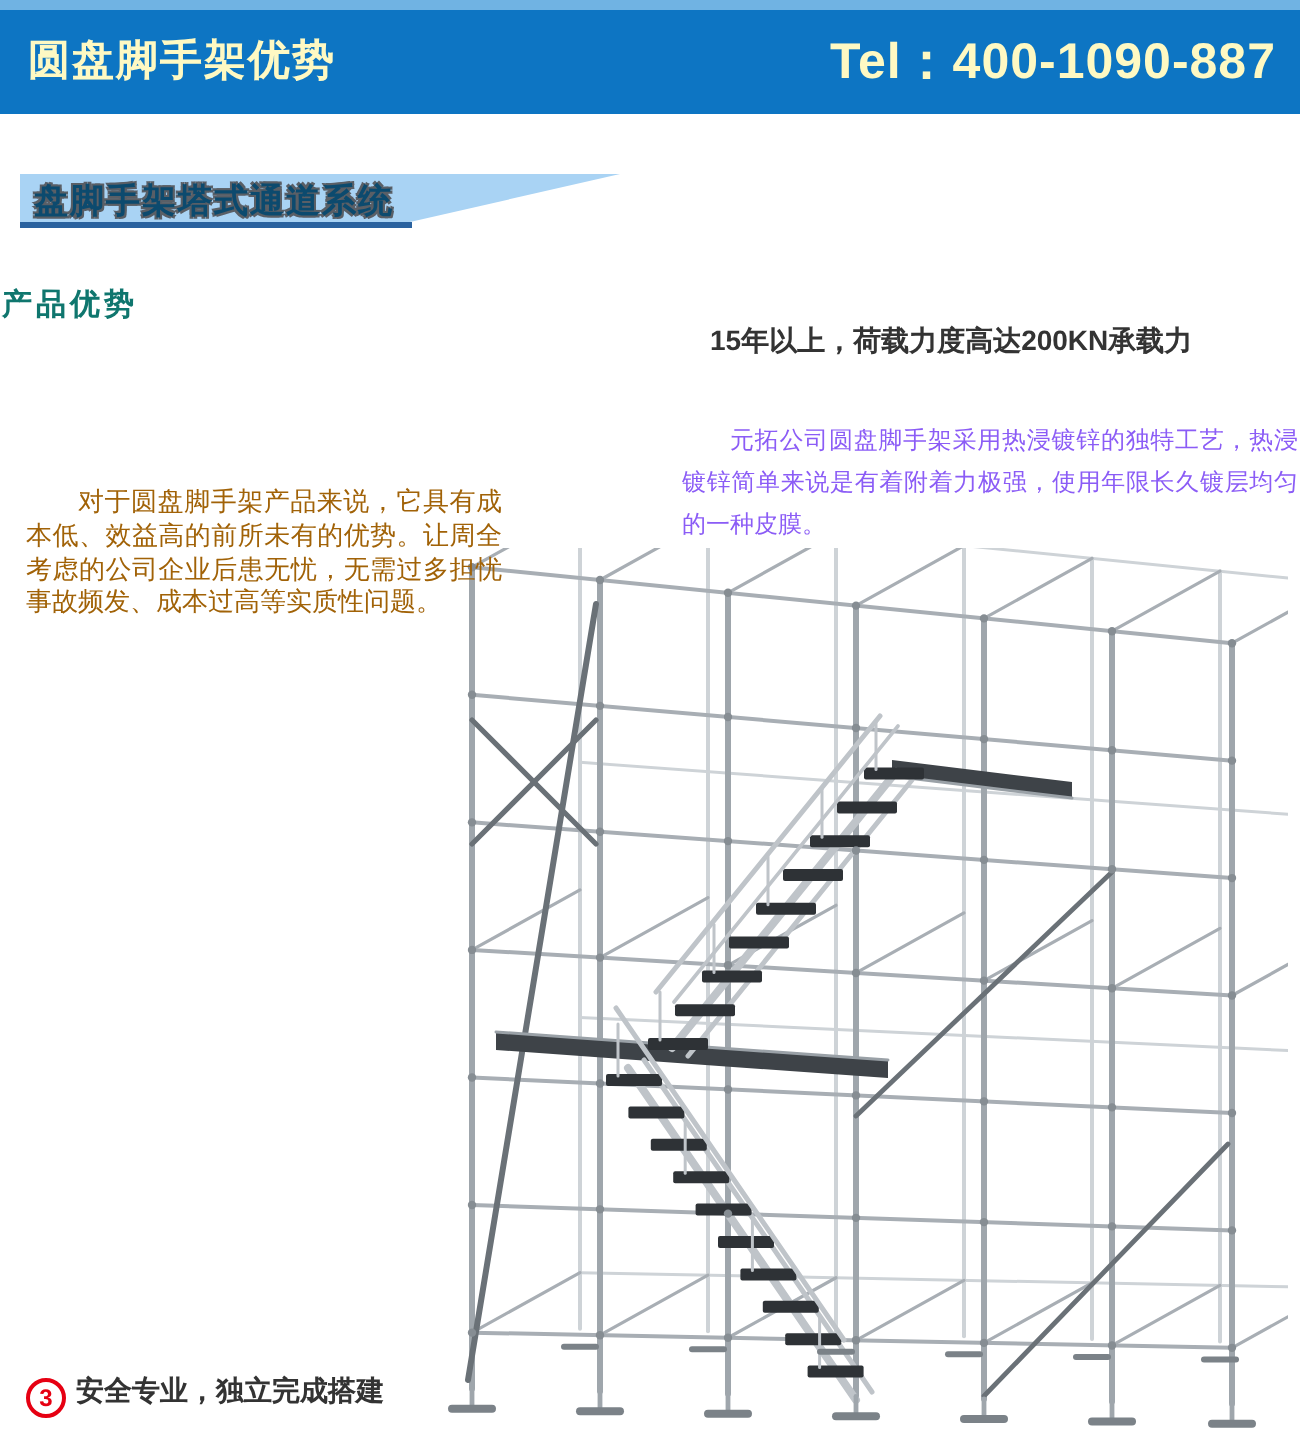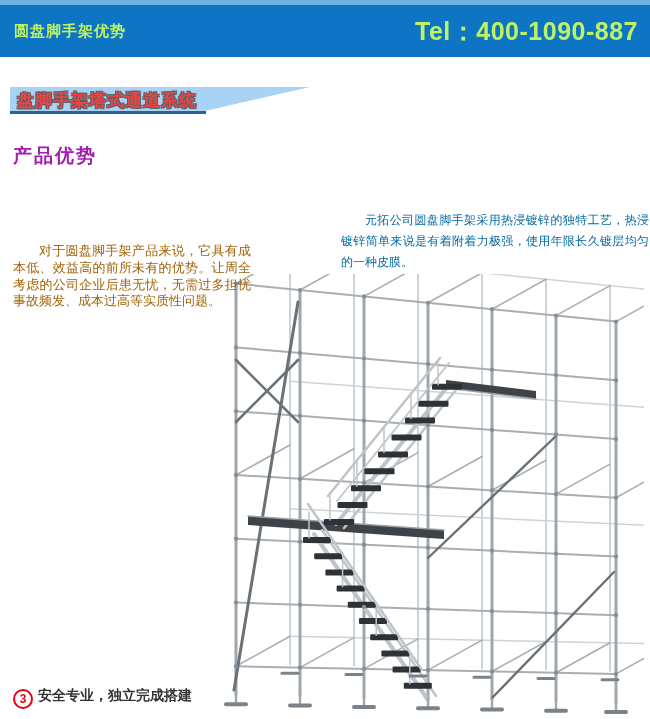--- a/index.html
+++ b/index.html
@@ -5,46 +5,46 @@
   html,body{margin:0;padding:0;}
   body{
     width:650px;height:719px;position:relative;overflow:hidden;background:#ffffff;
     font-family:"Liberation Sans","DejaVu Sans",sans-serif;
     -webkit-font-smoothing:antialiased;
   }
   
   .top-strip{position:absolute;top:0;left:0;width:650px;height:5px;background:#70b3e3;}
   .header-bar{position:absolute;top:5px;left:0;width:650px;height:52px;background:#0d75c3;}
   .header-title{position:absolute;left:14px;top:0;height:36px;line-height:52px;
-    color:#bef264;font-size:15px;font-weight:bold;letter-spacing:1px;}
+    color:#fef9c3;font-size:21px;font-weight:bold;letter-spacing:1px;}
   .header-tel{position:absolute;right:12px;top:0;height:52px;line-height:52px;
-    color:#bef264;font-size:25px;font-weight:bold;letter-spacing:0.5px;}
+    color:#fef9c3;font-size:25px;font-weight:bold;letter-spacing:0.5px;}
   
   .ribbon{position:absolute;top:87px;left:10px;width:300px;height:24px;}
   .ribbon-shape{position:absolute;left:0;top:0;width:300px;height:24px;background:#a9d3f4;
     clip-path:polygon(0 0,100% 0,65% 100%,0 100%);}
   .ribbon-underline{position:absolute;left:0;top:24px;width:196px;height:3px;background:#2a629f;}
-  .ribbon-label{position:absolute;left:7px;top:2px;font-size:17px;font-weight:bold;color:#ef4444;
+  .ribbon-label{position:absolute;left:7px;top:2px;font-size:17px;font-weight:bold;color:#0c4a6e;
     letter-spacing:1px;
     text-shadow:-1px -1px 0 #5a5f66,1px -1px 0 #5a5f66,-1px 1px 0 #5a5f66,1px 1px 0 #5a5f66;}
   
-  .section-title{position:absolute;top:143px;left:13px;font-size:19px;font-weight:bold;color:#a21caf;letter-spacing:2px;}
+  .section-title{position:absolute;top:143px;left:1px;font-size:15px;font-weight:bold;color:#0f766e;letter-spacing:2px;}
   
   .adv-heading{position:absolute;font-size:14px;font-weight:bold;color:#333333;line-height:23px;}
   .adv1{top:181px;left:13px;width:285px;}
   .adv2{top:159px;left:347px;width:295px;}
   .adv2 .line2{padding-left:8px;}
   .adv3{top:684px;left:13px;width:300px;font-size:14px;}
   .badge{display:inline-block;width:16px;height:16px;border:2px solid #e60012;border-radius:50%;
     color:#e60012;font-size:12px;font-weight:bold;line-height:16px;text-align:center;
     margin-right:5px;vertical-align:-3px;background:#fff;}
   
   .paras p{margin:0;text-indent:2em;text-align:justify;}
   .left-paras{position:absolute;top:243px;left:13px;width:238px;font-size:13px;line-height:16.8px;color:#a16207;}
-  .right-paras{position:absolute;top:210px;left:341px;width:308px;font-size:12px;line-height:21px;color:#0369a1;}
+  .right-paras{position:absolute;top:210px;left:341px;width:308px;font-size:12px;line-height:21px;color:#8b5cf6;}
   
   .scaffold{position:absolute;top:274px;left:220px;width:424px;height:445px;z-index:0;}
   .text-layer{z-index:2;}
 </style>
 </head>
 <body>
 
 <div class="top-strip"></div>
 <div class="header-bar">
   <div class="header-title">圆盘脚手架优势</div>
@@ -60,20 +60,21 @@
 <div class="section-title text-layer">产品优势</div>
 
 <div class="adv-heading adv1 text-layer">
 </div>
 
 <div class="paras left-paras text-layer">
   <p>对于圆盘脚手架产品来说，它具有成本低、效益高的前所未有的优势。让周全考虑的公司企业后患无忧，无需过多担忧事故频发、成本过高等实质性问题。</p>
 </div>
 
 <div class="adv-heading adv2 text-layer">
+  <div class="line2">15年以上，荷载力度高达200KN承载力</div>
 </div>
 
 <div class="paras right-paras text-layer">
   <p>元拓公司圆盘脚手架采用热浸镀锌的独特工艺，热浸镀锌简单来说是有着附着力极强，使用年限长久镀层均匀的一种皮膜。</p>
 </div>
 
 <div class="scaffold">
   <svg id="scaffold-svg" width="424" height="445" viewBox="0 0 424 445" xmlns="http://www.w3.org/2000/svg">
       <line x1="70" y1="-20.4" x2="70" y2="390.32" stroke="#ced3d7" stroke-width="2" stroke-linecap="round"></line>
       <line x1="134" y1="-14" x2="134" y2="391.6" stroke="#ced3d7" stroke-width="2" stroke-linecap="round"></line>

